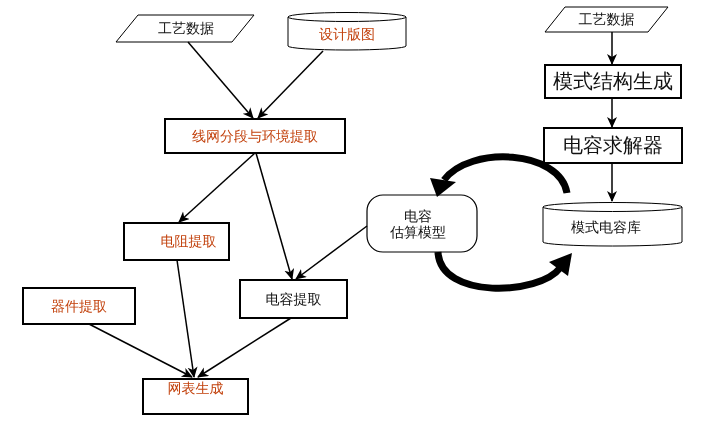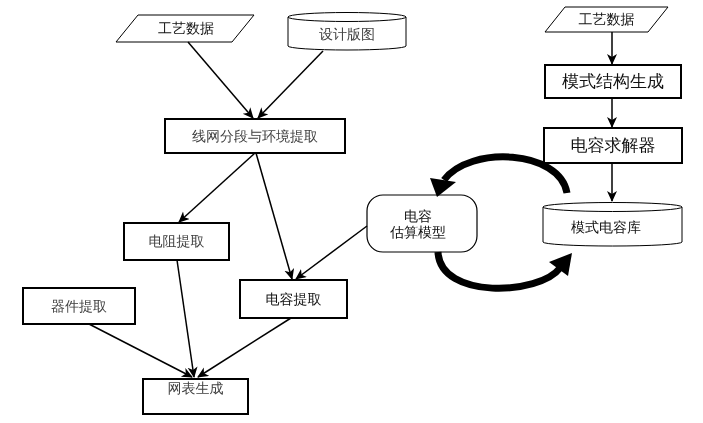--- a/index.html
+++ b/index.html
@@ -1,22 +1,22 @@
 <!DOCTYPE html>
 <html><head>
 <meta charset="utf-8">
 <style>
   html, body { margin: 0; padding: 0; background: #ffffff; }
   body { width: 703px; height: 423px; position: relative; overflow: hidden;
          font-family: "DejaVu Serif", "Liberation Serif", serif; }
   svg { position: absolute; left: 0; top: 0; }
   .lbl { position: absolute; display: flex; align-items: center; justify-content: center;
          text-align: center; color: #111; font-size: 14px; line-height: 1.15; white-space: nowrap; }
-  .lbl.blue { color: #404040; }
-  .lbl.bold { font-family: Liberation Serif, serif; font-size: 17px; }
+  .lbl.blue { color: #c2410c; }
+  .lbl.bold { font-family: Liberation Serif, serif; font-size: 20px; }
 </style>
 </head>
 <body>
 
 <svg width="703" height="423" viewBox="0 0 703 423">
   <defs>
     <marker id="ah" markerWidth="12" markerHeight="12" refX="10" refY="5" orient="auto" markerUnits="userSpaceOnUse">
       <path d="M0,0 L11,5 L0,10 L3,5 Z" fill="#000"></path>
     </marker>
   </defs>
@@ -70,21 +70,21 @@
   </g>
   <g>
     <path d="M438,252 C440,300 540,295 560,268" fill="none" stroke="#000" stroke-width="7"></path>
     <polygon points="549,262 572,253 568,276" fill="#000"></polygon>
   </g>
 </svg>
 
 <div class="lbl" style="left:128px;top:15px;width:116px;height:27px;">工艺数据</div>
 <div class="lbl blue" style="left:288px;top:20px;width:118px;height:28px;">设计版图</div>
 <div class="lbl blue" style="left:165px;top:119px;width:180px;height:34px;border-radius:10px;">线网分段与环境提取</div>
-<div class="lbl blue" style="left:124px;top:223px;width:105px;height:37px;">电阻提取</div>
+<div class="lbl blue" style="left:136px;top:223px;width:105px;height:37px;">电阻提取</div>
 <div class="lbl" style="left:240px;top:280px;width:107px;height:38px;">电容提取</div>
 <div class="lbl blue" style="left:23px;top:288px;width:112px;height:36px;border-radius:6px;">器件提取</div>
 <div class="lbl blue" style="left:143px;top:379px;width:105px;height:19px;">网表生成</div>
 
 <div class="lbl" style="left:367px;top:198px;width:102px;height:52px;flex-direction:column;">
   <span>电容</span>
   <span>估算模型</span>
 </div>
 
 <div class="lbl" style="left:555px;top:7px;width:103px;height:25px;">工艺数据</div>

